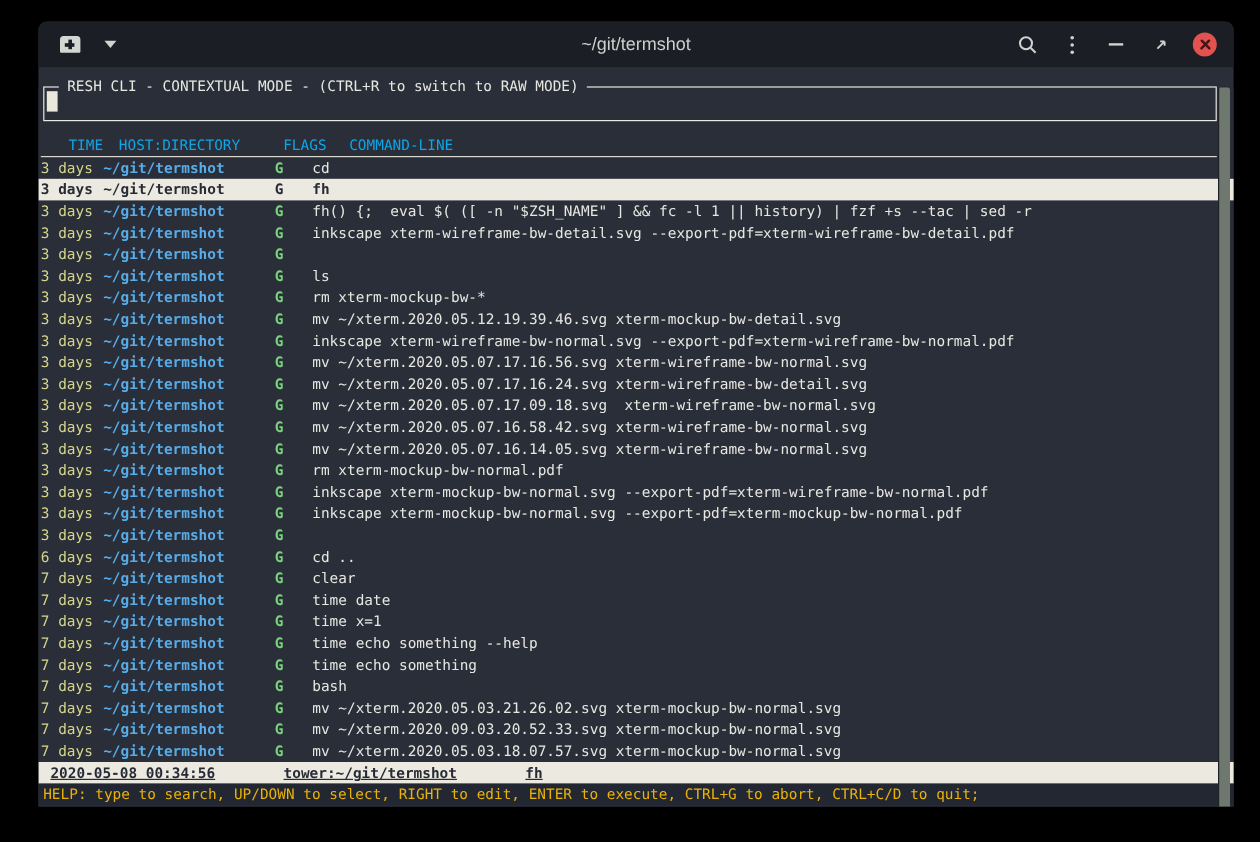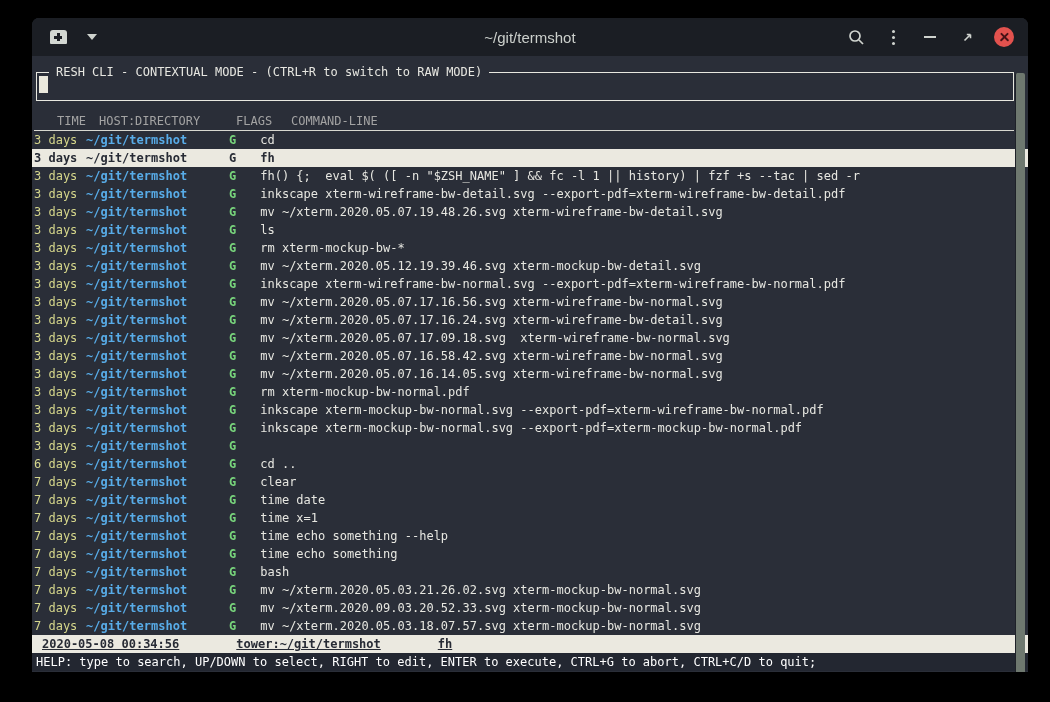--- a/index.html
+++ b/index.html
@@ -26,35 +26,35 @@
   .close-circle:before,.close-circle:after{content:"";position:absolute;left:4.5px;top:9px;width:11px;height:2.4px;
       background:#471317;border-radius:1px;}
   .close-circle:before{transform:rotate(45deg);}
   .close-circle:after{transform:rotate(-45deg);}
   
   .terminal{position:relative;height:616px;background:#2a2e38;color:#e7e7e1;
             font-size:12px;line-height:18px;padding:0 14px 0 2px;box-sizing:border-box;}
   .resh-box{position:relative;margin:16px 0 0 2px;height:27px;border:1px solid #e8e8e0;}
   .resh-title{position:absolute;top:-10px;left:12px;background:#2a2e38;padding:0 7px;color:#e7e7e1;}
   .cursor-block{position:absolute;left:2px;top:3px;width:9px;height:17px;background:#eae8dc;}
-  .hdr{position:relative;height:18px;margin-top:11px;border-bottom:1px solid #d8d8d0;color:#a3a3a3;}
+  .hdr{position:relative;height:18px;margin-top:11px;border-bottom:1px solid #d8d8d0;color:#0ea5e9;}
   .hdr span{position:absolute;top:0;}
   .hdr .h-time{left:23px;} .hdr .h-host{left:65px;} .hdr .h-flags{left:202px;} .hdr .h-cmd{left:257px;}
   .rows{margin:0;}
   .row{display:flex;height:18px;align-items:center;}
   .c-time{flex:none;width:49px;color:#d5d68b;white-space:pre;}
   .c-host{flex:none;margin-left:3px;width:114px;color:#58ace8;font-weight:bold;white-space:pre;}
   .c-flag{flex:none;margin-left:29px;color:#78d57c;font-weight:bold;white-space:pre;}
   .c-cmd{margin-left:24px;white-space:pre;overflow:hidden;}
   .row.sel{background:#ebe9e0;margin-left:-2px;padding-left:2px;margin-right:-16px;padding-right:16px;font-weight:bold;}
   .row.sel .c-time,.row.sel .c-host,.row.sel .c-flag,.row.sel .c-cmd{color:#272b35;}
   .statusbar{height:18px;background:#ebe9e0;color:#272b35;font-weight:bold;display:flex;align-items:center;
              margin-left:-2px;padding-left:10px;margin-right:-16px;white-space:pre;text-decoration:underline;}
   .statusbar span{margin-right:57px;}
-  .helpline{height:18px;background:#232731;color:#ffffff;display:flex;align-items:center;
+  .helpline{height:18px;background:#232731;color:#eab308;display:flex;align-items:center;
             margin-left:-2px;padding-left:4px;margin-right:-18px;white-space:pre;}
   
   .scrollbar{position:absolute;top:0;right:2px;bottom:0;width:12px;}
   .scroll-thumb{position:absolute;top:1px;right:1px;width:10px;bottom:7px;background:#6e786f;
                 border-radius:2px 2px 4px 4px;border-left:1px solid #1e2128;box-sizing:border-box;}
 </style>
 </head>
 <body>
 
 <div class="window">
@@ -133,21 +133,20 @@
       <div class="row">
         <span class="c-time">3 days</span>
         <span class="c-host">~/git/termshot</span>
         <span class="c-flag">G</span>
         <span class="c-cmd">inkscape xterm-wireframe-bw-detail.svg --export-pdf=xterm-wireframe-bw-detail.pdf</span>
       </div>
       <div class="row">
         <span class="c-time">3 days</span>
         <span class="c-host">~/git/termshot</span>
         <span class="c-flag">G</span>
-        <span class="c-cmd">mv ~/xterm.2020.05.07.19.48.26.svg xterm-wireframe-bw-detail.svg</span>
       </div>
       <div class="row">
         <span class="c-time">3 days</span>
         <span class="c-host">~/git/termshot</span>
         <span class="c-flag">G</span>
         <span class="c-cmd">ls</span>
       </div>
       <div class="row">
         <span class="c-time">3 days</span>
         <span class="c-host">~/git/termshot</span>

